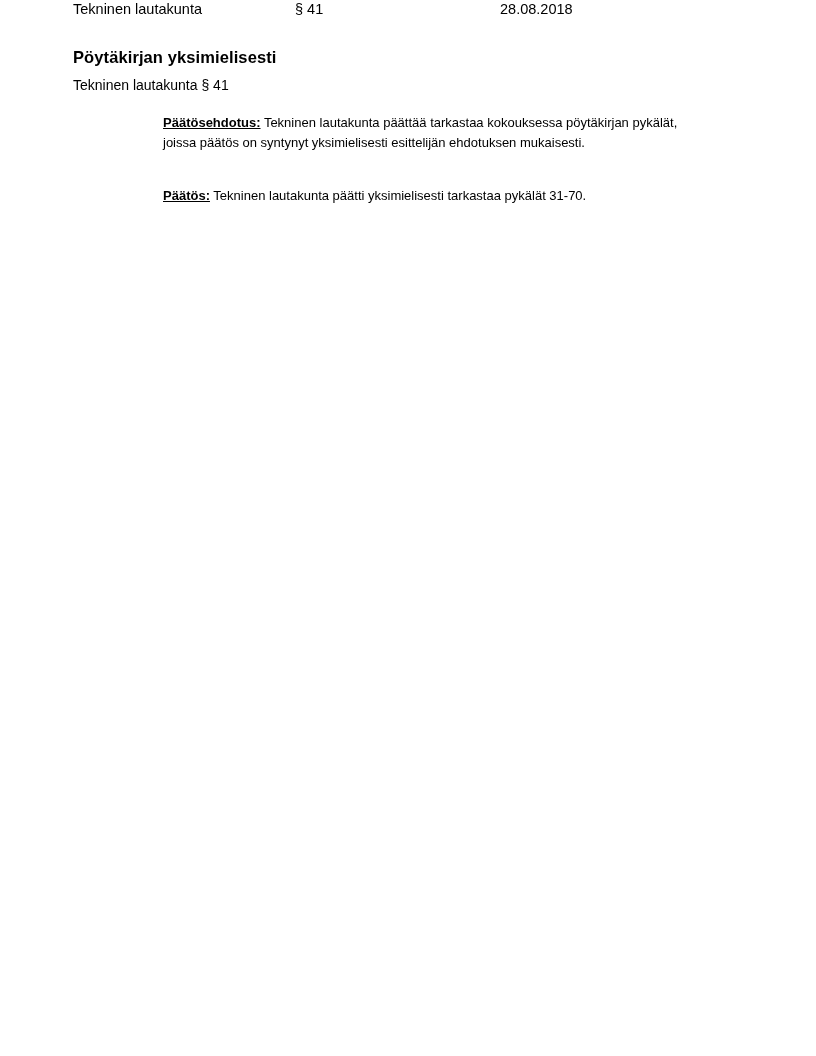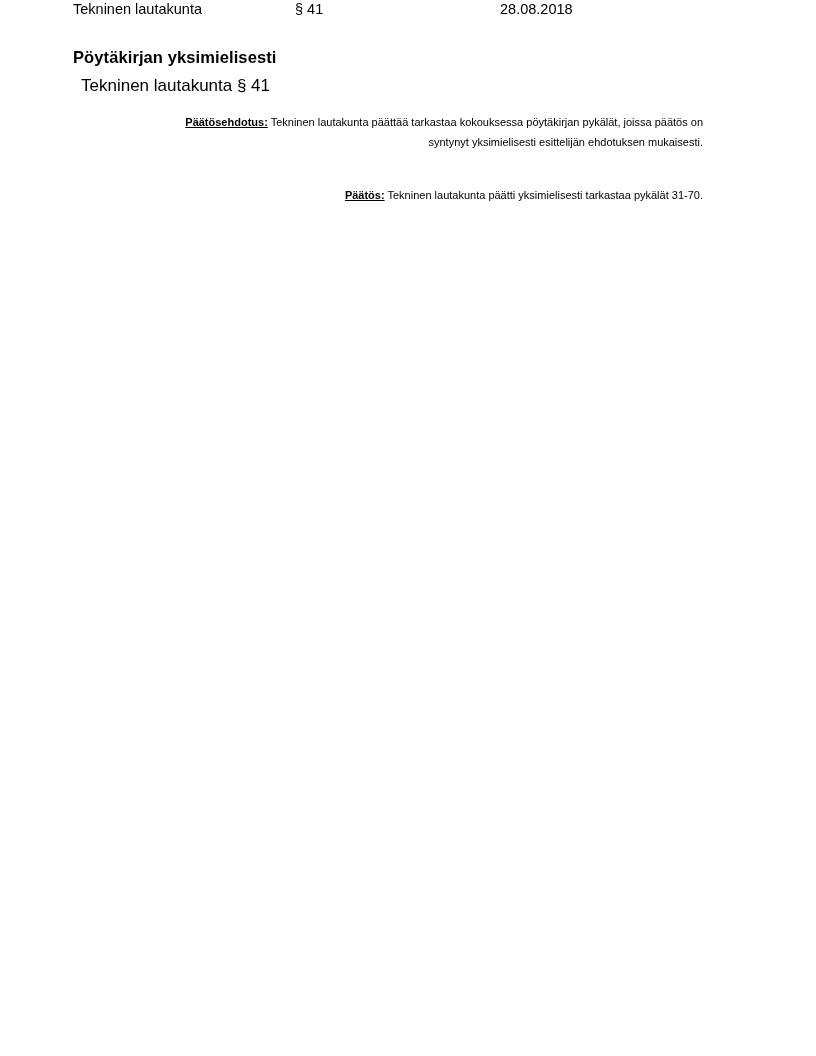--- a/index.html
+++ b/index.html
@@ -50,33 +50,33 @@
     left: 73px;
     top: 36px;
     font-size: 16.5px;
     font-weight: bold;
     line-height: 21px;
     letter-spacing: 0.1px;
   }
   
   .doc-subref {
     position: absolute;
-    left: 81px;
+    left: 73px;
     top: 76px;
-    font-size: 17px;
+    font-size: 14px;
     line-height: 19px;
   }
   
   .body-block {
     position: absolute;
     left: 163px;
     width: 540px;
-    font-size: 11px;
+    font-size: 13px;
     line-height: 19.5px;
-    text-align: right;
+    text-align: left;
   }
   .block-proposal {
     top: 113px;
   }
   .block-decision {
     top: 186px;
   }
   .lead {
     font-weight: bold;
     text-decoration: underline;

